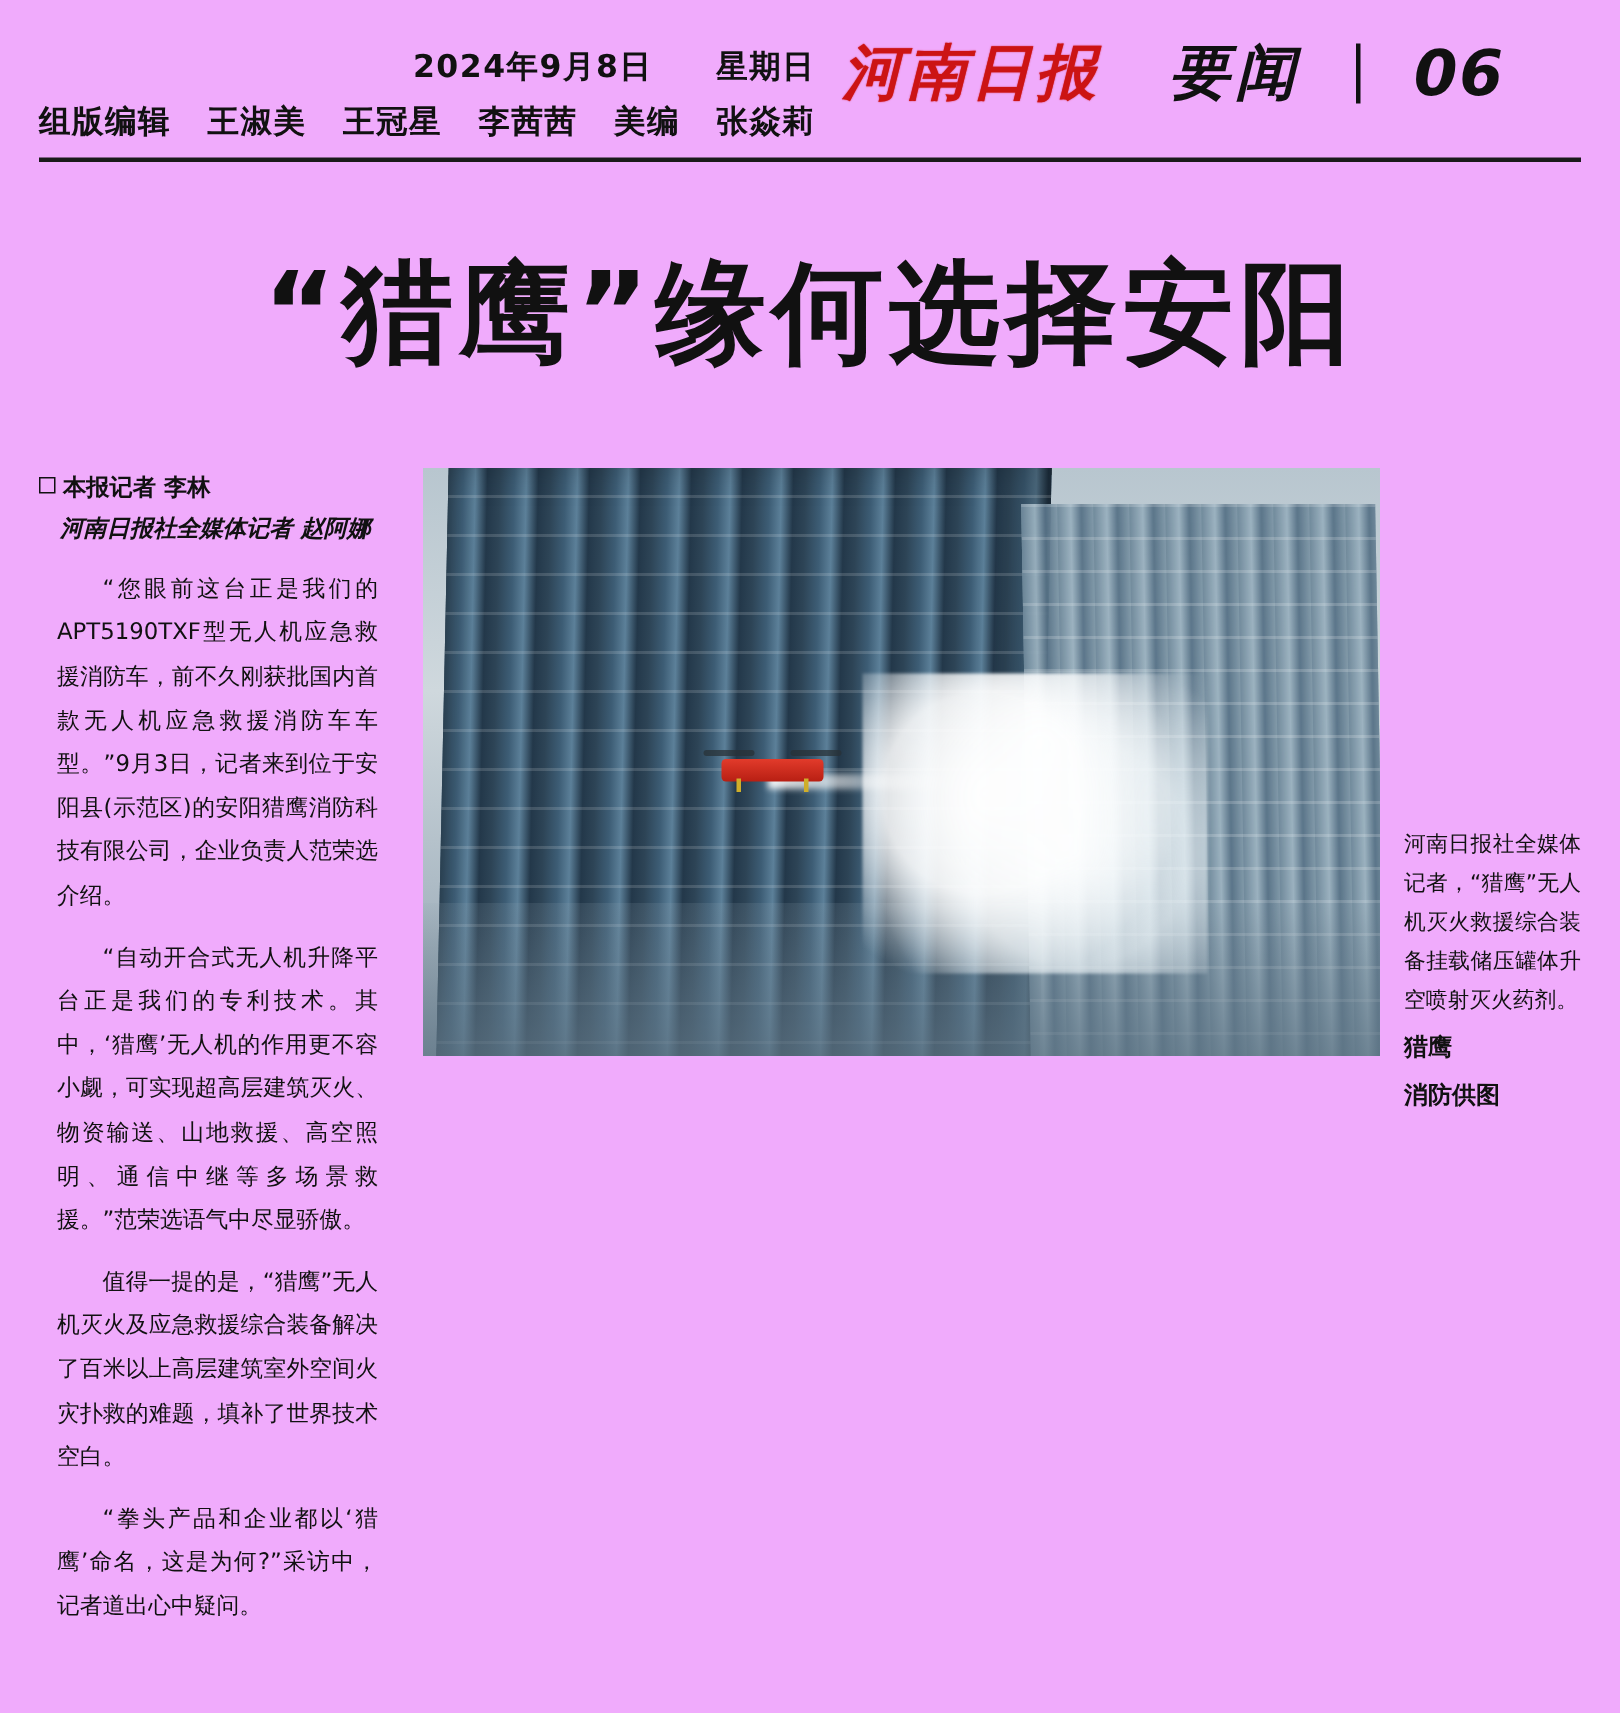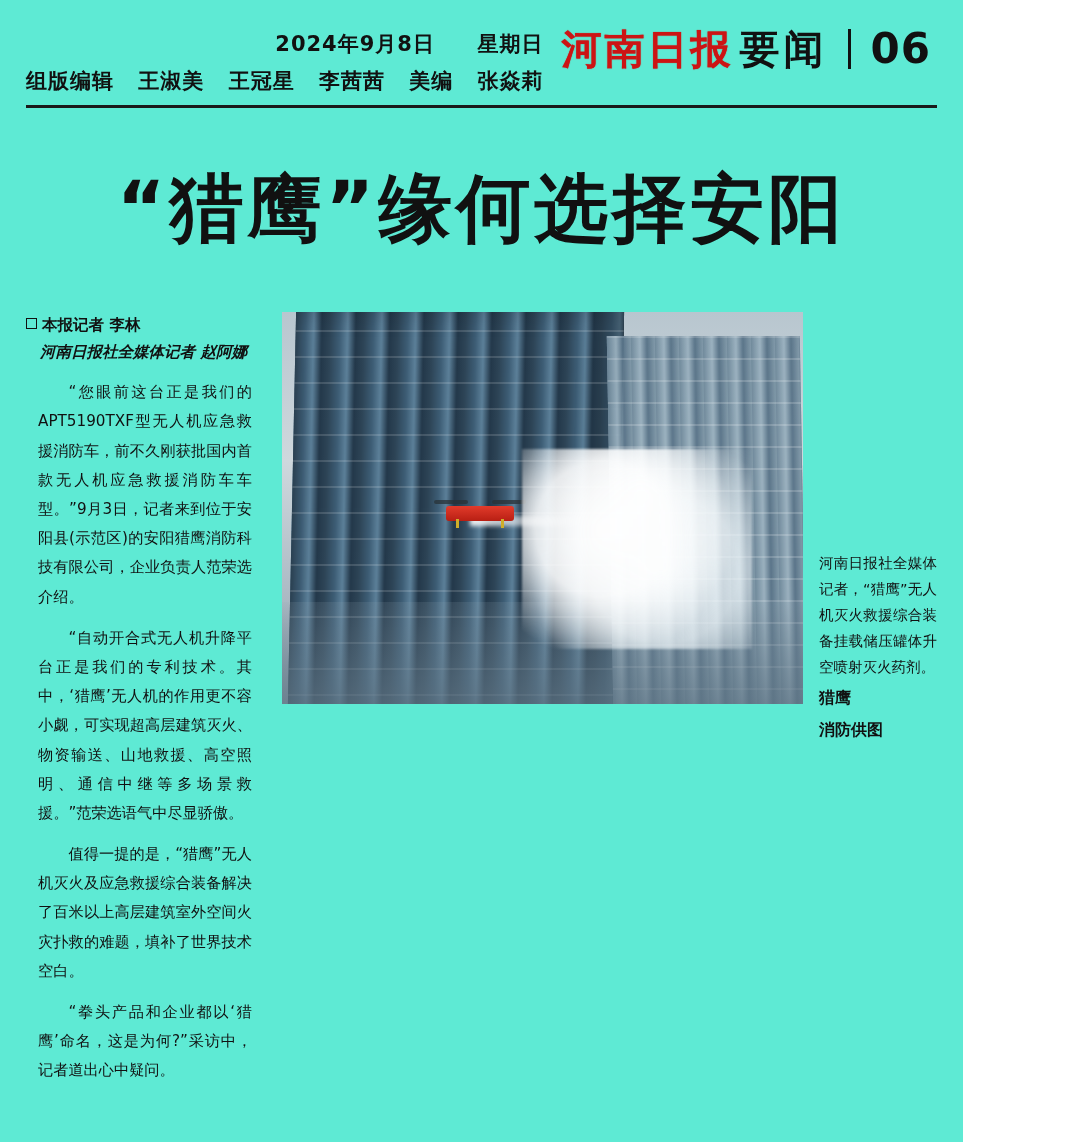--- a/index.html
+++ b/index.html
@@ -5,24 +5,24 @@
   html,body{margin:0;padding:0;}
   body{
     width:1080px;height:1142px;
     background:#ffffff;
     font-family:"DejaVu Sans","Liberation Sans",sans-serif;
     color:#111;
     overflow:hidden;
   }
   .page{
     position:relative;
-    width:963px;height:1142px;
+    width:1080px;height:1142px;
     box-sizing:border-box;
     padding:0 26px;
-    background:#5eead4;
+    background:#f0abfc;
   }
 
   
   .masthead{
     display:flex;
     align-items:flex-start;
     padding-top:26px;
     padding-bottom:10px;
     border-bottom:3px solid #1a1a1a;
     position:relative;
@@ -47,39 +47,41 @@
     letter-spacing:1px;
     color:#111;
     font-weight:600;
     white-space:nowrap;
   }
   .mast-line2 .nm{display:inline-block;margin-left:16px;}
   .masthead-right{
     flex:1;
     display:flex;
     align-items:center;
-    gap:2px;
+    gap:18px;
     padding-top:2px;
+    font-style:italic;
   }
   .paper-logo{
     color:#cc1414;
     font-size:40px;
     font-weight:900;
     letter-spacing:3px;
     font-family:"DejaVu Sans","Liberation Sans",sans-serif;
     line-height:1;
     text-shadow:0 0 1px #cc1414;
     padding-right:4px;
   }
   .section-name{
     font-size:40px;
     font-weight:900;
     letter-spacing:4px;
     color:#111;
     line-height:1;
+    margin-left:24px;
   }
   .vbar{
     width:3px;height:40px;background:#111;margin:0 18px;
   }
   .page-num{
     font-size:42px;
     font-weight:900;
     color:#111;
     line-height:1;
     letter-spacing:1px;

